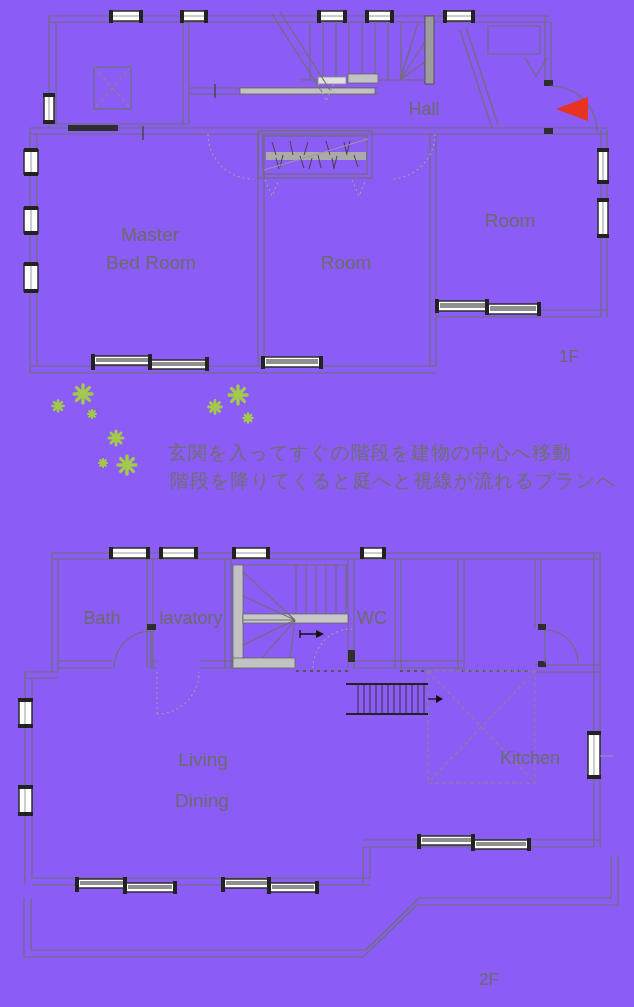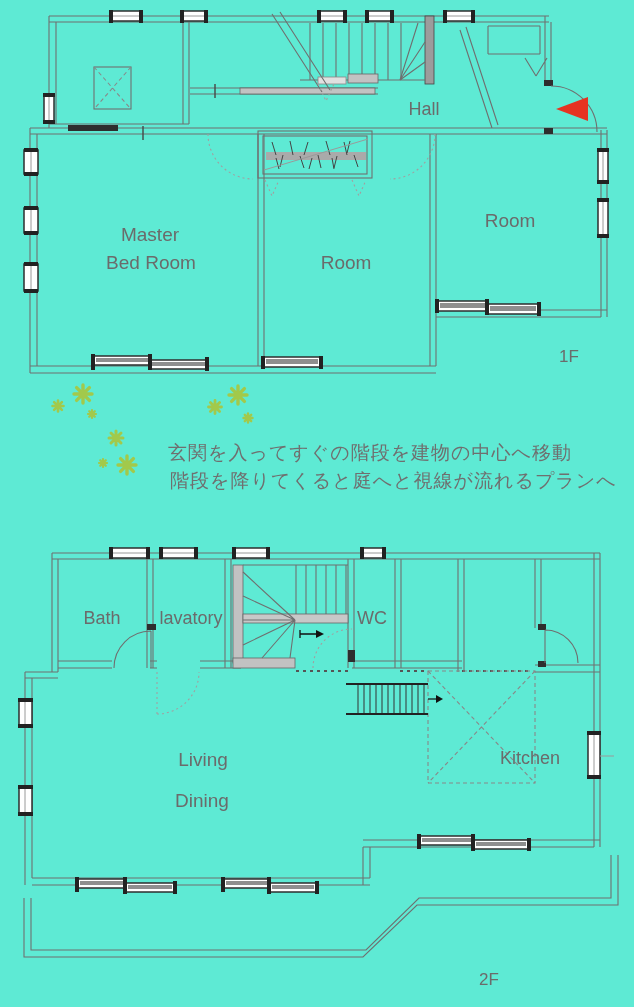--- a/index.html
+++ b/index.html
@@ -1,16 +1,16 @@
 <!DOCTYPE html>
 <html><head>
 <meta charset="utf-8">
 <style>
   html,body{margin:0;padding:0;background:#ffffff;}
-  .canvas{position:relative;width:634px;height:1007px;background:#5eead4;overflow:hidden;}
+  .canvas{position:relative;width:634px;height:1007px;background:#8b5cf6;overflow:hidden;}
   svg{position:absolute;left:0;top:0;}
   
   .w{stroke:#6f6f6f;stroke-width:1.1;fill:none;}
   .w2{stroke:#474747;stroke-width:1.4;fill:none;}
   .thin{stroke:#9a9a9a;stroke-width:1;fill:none;}
   .dash{stroke:#888;stroke-width:1.1;fill:none;stroke-dasharray:4,3;}
   .dot{stroke:#a0a0a0;stroke-width:1.1;fill:none;stroke-dasharray:2,3;}
   .dash2{stroke:#555;stroke-width:2.2;fill:none;stroke-dasharray:3,4;}
   .winr{fill:#ffffff;stroke:#2e2e2e;stroke-width:1.5;}
   .wbar{fill:#8f8f8f;}

